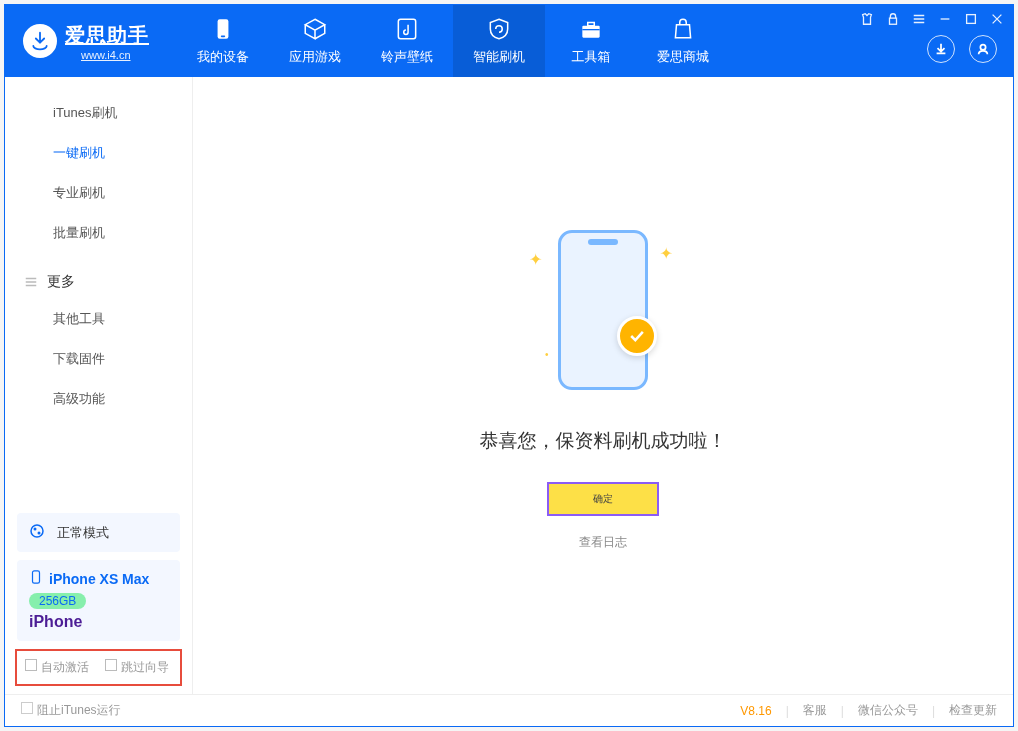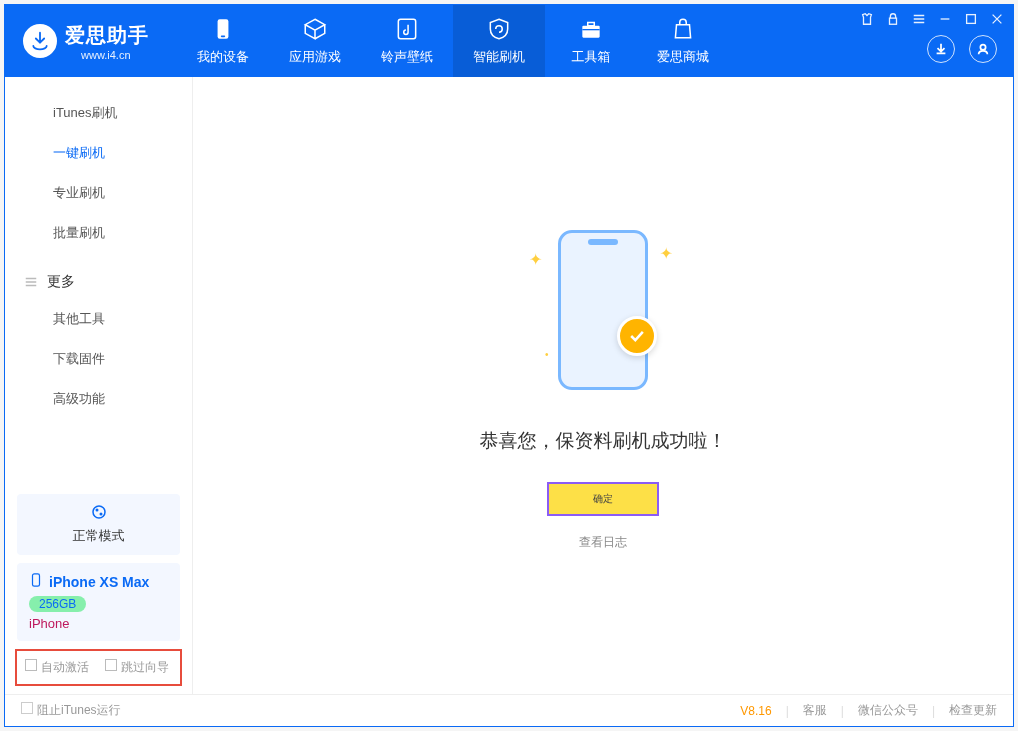--- a/index.html
+++ b/index.html
@@ -1,19 +1,19 @@
 <!DOCTYPE html>
 <html><head>
 <meta charset="utf-8">
 <style>
 * { margin: 0; padding: 0; box-sizing: border-box; font-family: "Microsoft YaHei", "PingFang SC", sans-serif; }
 body { background: #f5f5f5; display: flex; justify-content: center; align-items: flex-start; padding: 4px; }
 .window { width: 1010px; height: 723px; background: #fff; border: 1px solid #0a6af5; display: flex; flex-direction: column; overflow: hidden; }
 .titlebar { height: 72px; background: linear-gradient(180deg, #0a6af5 0%, #0a6af5 100%); display: flex; align-items: stretch; color: #fff; position: relative; }
-.logo { display: flex; align-items: center; padding: 0 18px; gap: 8px; }
+.logo { display: flex; align-items: center; padding: 0 18px; gap: 8px; text-decoration: underline; }
 .logo-icon { width: 34px; height: 34px; border: 2px solid #fff; border-radius: 50%; display: flex; align-items: center; justify-content: center; font-weight: bold; font-size: 18px; color: #0a6af5; background: #fff; }
 .logo-icon svg { width: 20px; height: 20px; }
 .logo-text { display: flex; flex-direction: column; }
 .logo-title { font-size: 20px; font-weight: bold; letter-spacing: 1px; }
 .logo-sub { font-size: 11px; opacity: 0.9; margin-left: 16px; }
 .nav { display: flex; height: 100%; margin-left: 10px; }
 .nav-item { width: 92px; display: flex; flex-direction: column; align-items: center; justify-content: center; gap: 6px; cursor: pointer; font-size: 13px; position: relative; }
 .nav-item.active { background: rgba(0,0,0,0.12); }
 .nav-icon { width: 26px; height: 26px; display: flex; align-items: center; justify-content: center; }
 .win-controls { position: absolute; top: 6px; right: 8px; display: flex; gap: 10px; align-items: center; }
@@ -24,25 +24,25 @@
 .tr-icon svg { width: 14px; height: 14px; stroke: #fff; stroke-width: 2; fill: none; }
 .body { flex: 1; display: flex; min-height: 0; }
 .sidebar { width: 188px; border-right: 1px solid #eee; display: flex; flex-direction: column; background: #fff; }
 .side-scroll { flex: 1; overflow: auto; padding-top: 16px; }
 .side-group-header { display: flex; align-items: center; gap: 8px; padding: 8px 18px; font-size: 14px; color: #333; font-weight: 500; }
 .side-group-header .gicon { width: 16px; height: 16px; display: flex; align-items: center; justify-content: center; color: #888; }
 .side-items { padding-left: 48px; }
 .side-item { padding: 11px 0; font-size: 13px; color: #555; cursor: pointer; }
 .side-item.active { color: #0a6af5; }
 .side-footer { padding: 0; }
-.mode-card, .device-card { margin: 8px 12px; background: #f3f7ff; border-radius: 4px; padding: 10px 12px; display: flex; align-items: center; gap: 4px; font-size: 13px; flex-direction: column; }
+.mode-card, .device-card { margin: 8px 12px; background: #f3f7ff; border-radius: 4px; padding: 10px 12px; display: flex; align-items: center; gap: 12px; font-size: 13px; }
 .device-card { flex-direction: column; align-items: flex-start; gap: 4px; }
 .device-name { color: #0a6af5; font-weight: 600; font-size: 14px; display: flex; align-items: center; gap: 6px; }
 .storage-chip { background: #86efac; color: #0a6af5; border-radius: 10px; padding: 1px 10px; font-size: 12px; display: inline-block; margin-top: 2px; }
-.device-type { color: #be185d; font-size: 13px; }
+.device-type { color: #4c1d95; font-size: 16px; font-weight: bold; }
 .check-row { margin: 8px 10px; padding: 8px; border: 2px solid #e74c3c; display: flex; gap: 16px; align-items: center; }
 .chk { display: flex; gap: 4px; font-size: 12px; color: #999; }
 .chk .box { width: 12px; height: 12px; border: 1px solid #bbb; background: #fff; }
 .main { flex: 1; background: #fff; display: flex; flex-direction: column; align-items: center; justify-content: center; position: relative; }
 .illustration { width: 220px; height: 180px; position: relative; margin-bottom: 28px; display: flex; align-items: center; justify-content: center; }
 .phone { width: 90px; height: 160px; border: 3px solid #7ab8ff; border-radius: 14px; background: #eaf3ff; position: relative; }
 .phone::before { content:''; position:absolute; top:6px; left:50%; transform:translateX(-50%); width:30px; height:6px; background:#7ab8ff; border-radius:3px; }
 .check-badge { position: absolute; right: 56px; bottom: 44px; width: 40px; height: 40px; background: #ffb400; border-radius: 50%; border: 3px solid #fff; display: flex; align-items: center; justify-content: center; box-shadow: 0 2px 6px rgba(0,0,0,0.15); }
 .check-badge svg { width: 20px; height: 20px; stroke: #fff; stroke-width: 3; fill: none; }
 .sparkle { position: absolute; color: #ffcf3f; }

